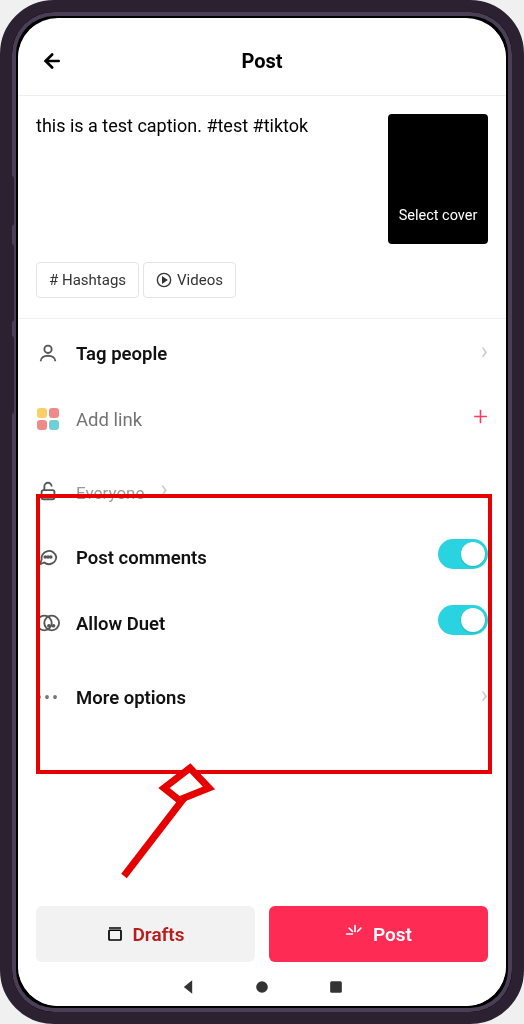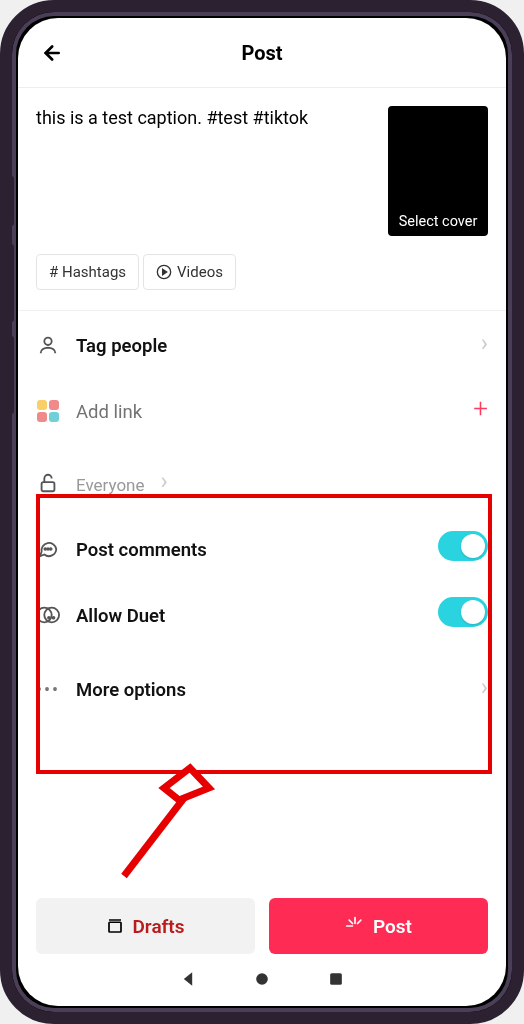--- a/index.html
+++ b/index.html
@@ -35,21 +35,21 @@
     }
     .btn-side {
       position: absolute;
       background: #2b2130;
       border-radius: 4px;
     }
     .btn-side.b1 { left: -4px; top: 164px; width: 6px; height: 50px; }
     .btn-side.b2 { left: -4px; top: 232px; width: 6px; height: 78px; }
     .btn-side.b3 { left: -4px; top: 324px; width: 6px; height: 78px; }
 
-    .screen { display: flex; flex-direction: column; height: 100%; background: #fff; }
+    .screen { display: flex; flex-direction: column; height: 100%; background: #fff; margin-top: 8px; }
 
     
     .hdr {
       height: 70px;
       display: flex;
       align-items: center;
       padding: 0 18px;
       border-bottom: 1px solid #eee;
       position: relative;
     }
@@ -72,21 +72,21 @@
     .thumb {
       width: 100px;
       height: 130px;
       background: #000;
       border-radius: 4px;
       position: relative;
       cursor: pointer;
     }
     .thumb-label {
       position: absolute;
-      left: 0; right: 0; bottom: 6px;
+      left: 0; right: 0; bottom: 20px;
       text-align: center;
       color: #fff;
       font-size: 14.5px;
     }
 
     
     .chips { display: flex; gap: 4px; padding: 0 18px 20px; border-bottom: 1px solid #f0f0f0; }
     .chip {
       border: 1px solid #e4e4e4;
       border-radius: 4px;

